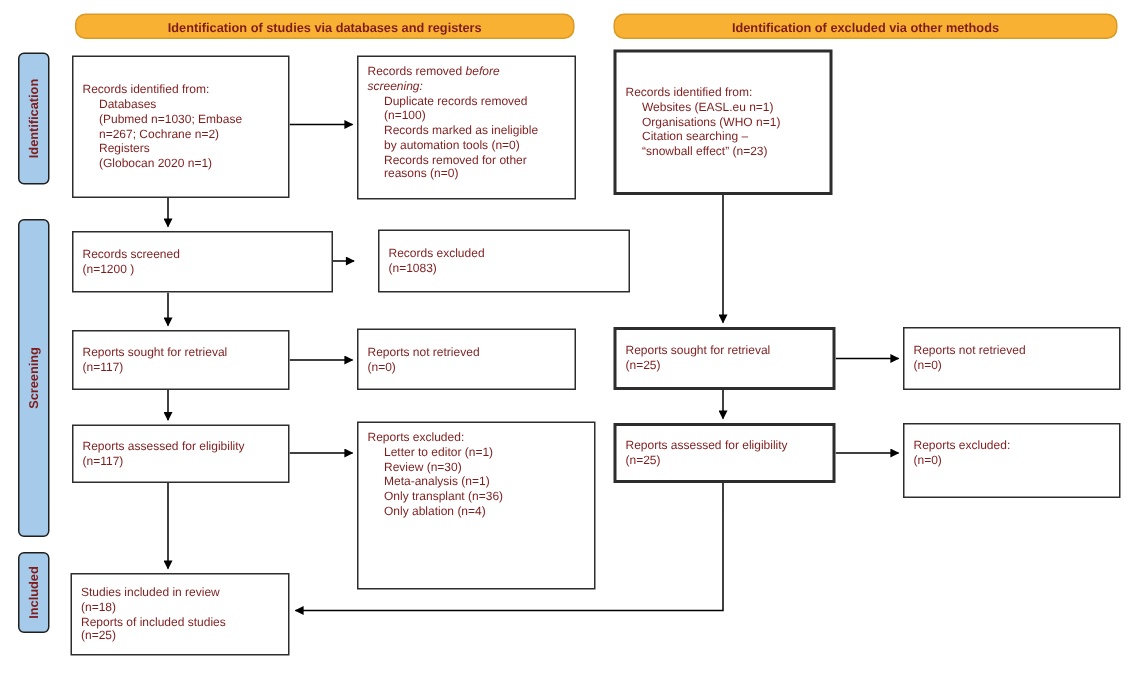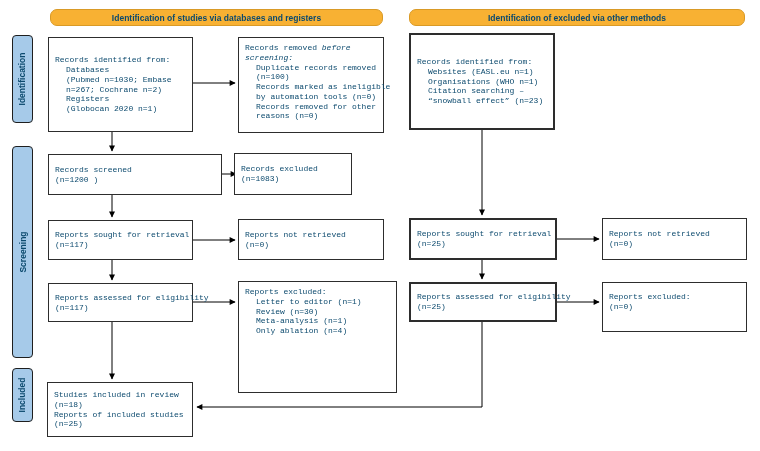--- a/index.html
+++ b/index.html
@@ -1,18 +1,18 @@
 <!DOCTYPE html>
 <html><head>
 <meta charset="utf-8">
 <style>
   html,body { margin:0; padding:0; background:#ffffff; }
   #canvas {
     position:relative; width:760px; height:451px; background:#ffffff;
-    font-family:"Liberation Sans","DejaVu Sans",sans-serif; color:#0c4a6e;
+    font-family:"Liberation Sans","DejaVu Sans",sans-serif; color:#7f1d1d;
     overflow:hidden;
   }
   .hdr {
     position:absolute; box-sizing:border-box;
     background:#F8B133; border:1.5px solid #D99A26; border-radius:7px;
     display:flex; align-items:center; justify-content:center;
     font-weight:bold; font-size:8.5px; text-align:center;
   }
   .stage {
     position:absolute; box-sizing:border-box;
@@ -20,21 +20,21 @@
     display:flex; align-items:center; justify-content:center;
   }
   .stage span {
     transform:rotate(-90deg); white-space:nowrap;
     font-weight:bold; font-size:8.5px;
   }
   .box {
     position:absolute; box-sizing:border-box; background:#fff;
     border:1.5px solid #2d2d2d;
     display:flex; flex-direction:column; justify-content:center;
-    padding:3px 3px 3px 6px; font-size:8px; line-height:1.22;font-family:Liberation Mono, monospace;
+    padding:3px 3px 3px 6px; font-size:8px; line-height:1.22;
   }
   .box.thick { border-width:2px; }
   .box.top { justify-content:flex-start; padding-top:5px; }
   .line { white-space:nowrap; }
   .line.ind { padding-left:11px; }
   .it { font-style:italic; }
   #wires { position:absolute; left:0; top:0; pointer-events:none; }
 </style>
 </head>
 <body>
@@ -99,21 +99,21 @@
     <div class="line ind">by automation tools (n=0)</div>
     <div class="line ind">Records removed for other</div>
     <div class="line ind">reasons (n=0)</div>
   </div>
 
   <div class="box" style="left:48px;top:154px;width:174px;height:41px">
     <div class="line">Records screened</div>
     <div class="line">(n=1200 )</div>
   </div>
 
-  <div class="box" style="left:234px;top:153px;width:118px;height:42px">
+  <div class="box" style="left:252px;top:153px;width:168px;height:42px">
     <div class="line">Records excluded</div>
     <div class="line">(n=1083)</div>
   </div>
 
   <div class="box" style="left:48px;top:220px;width:145px;height:40px">
     <div class="line">Reports sought for retrieval</div>
     <div class="line">(n=117)</div>
   </div>
 
   <div class="box" style="left:238px;top:219px;width:146px;height:41px">
@@ -124,20 +124,21 @@
   <div class="box" style="left:48px;top:283px;width:145px;height:39px">
     <div class="line">Reports assessed for eligibility</div>
     <div class="line">(n=117)</div>
   </div>
 
   <div class="box top" style="left:238px;top:281px;width:159px;height:112px">
     <div class="line">Reports excluded:</div>
     <div class="line ind">Letter to editor (n=1)</div>
     <div class="line ind">Review (n=30)</div>
     <div class="line ind">Meta-analysis (n=1)</div>
+    <div class="line ind">Only transplant (n=36)</div>
     <div class="line ind">Only ablation (n=4)</div>
   </div>
 
   <div class="box" style="left:47px;top:382px;width:146px;height:55px">
     <div class="line">Studies included in review</div>
     <div class="line">(n=18)</div>
     <div class="line">Reports of included studies</div>
     <div class="line">(n=25)</div>
   </div>
 

